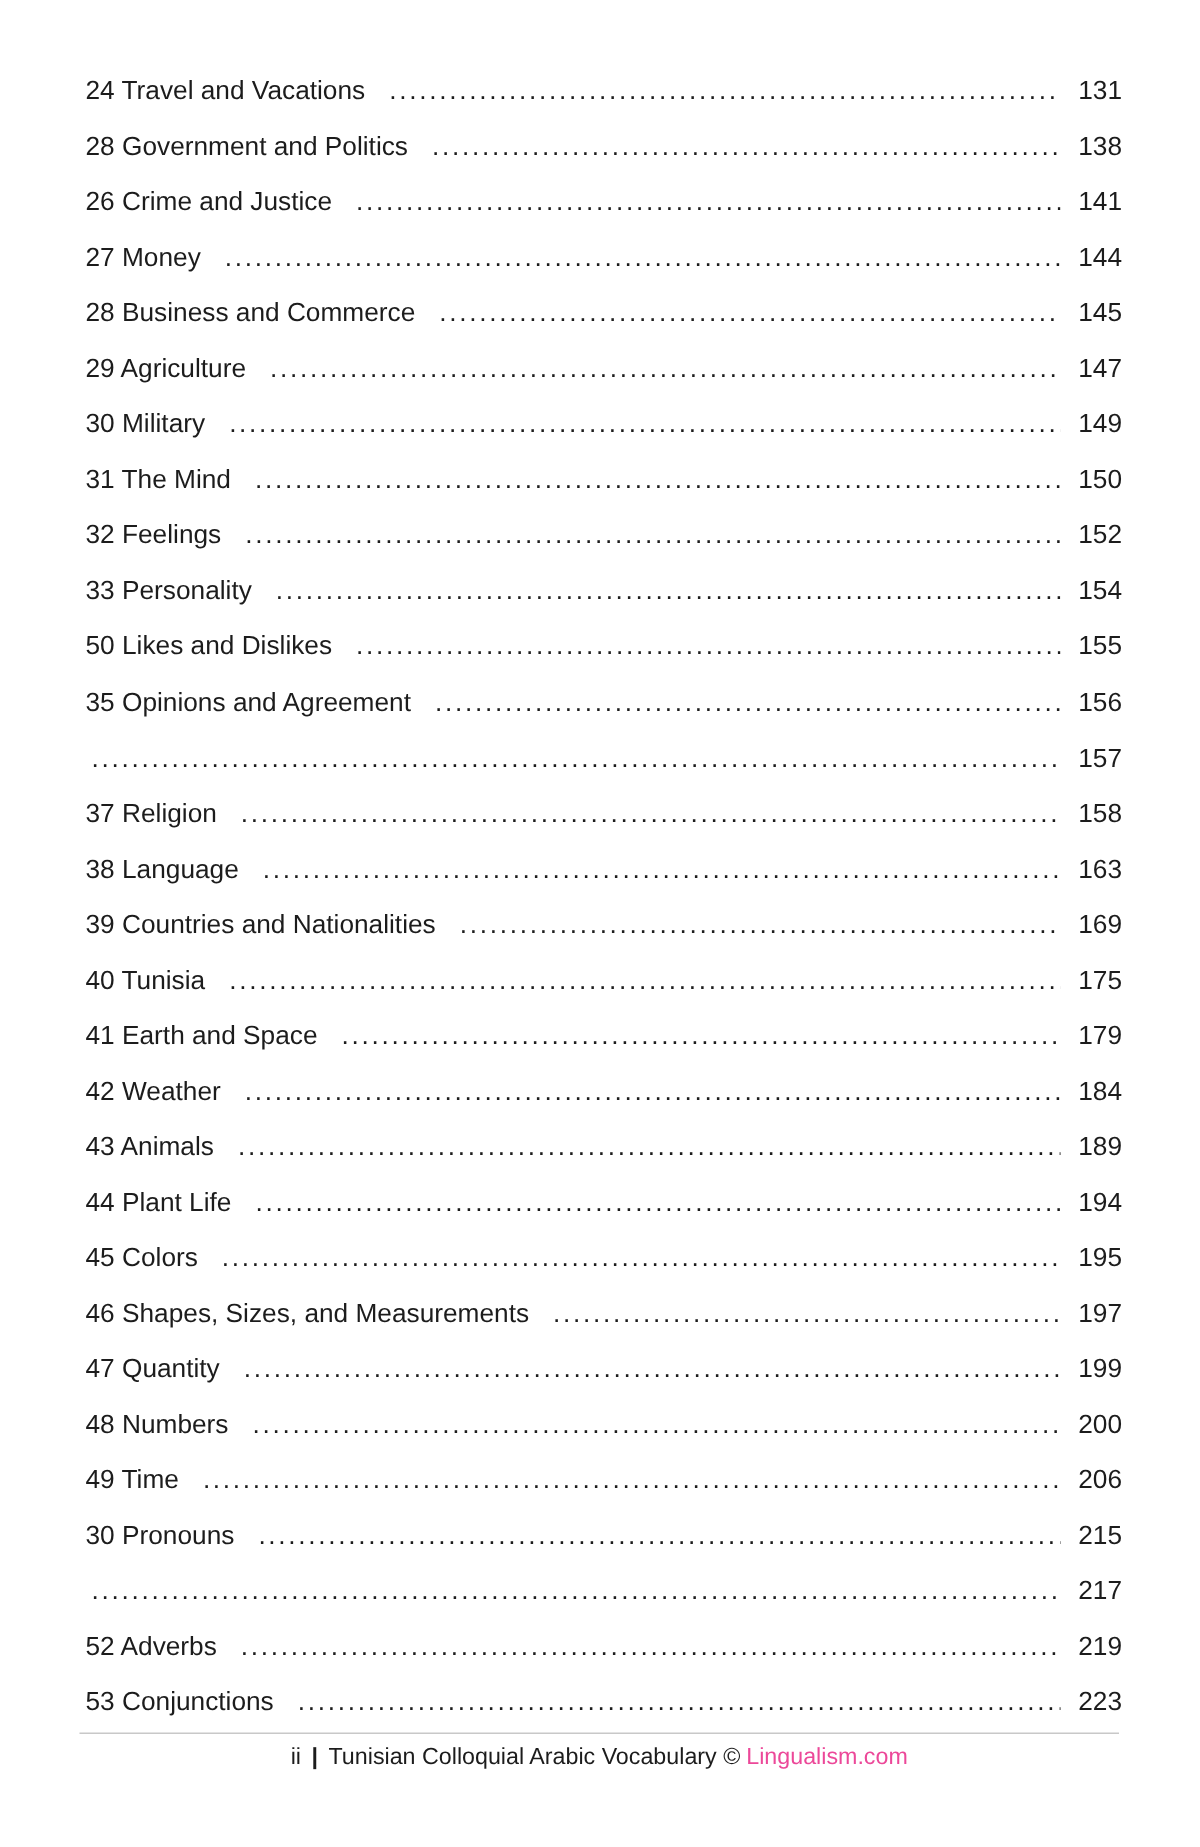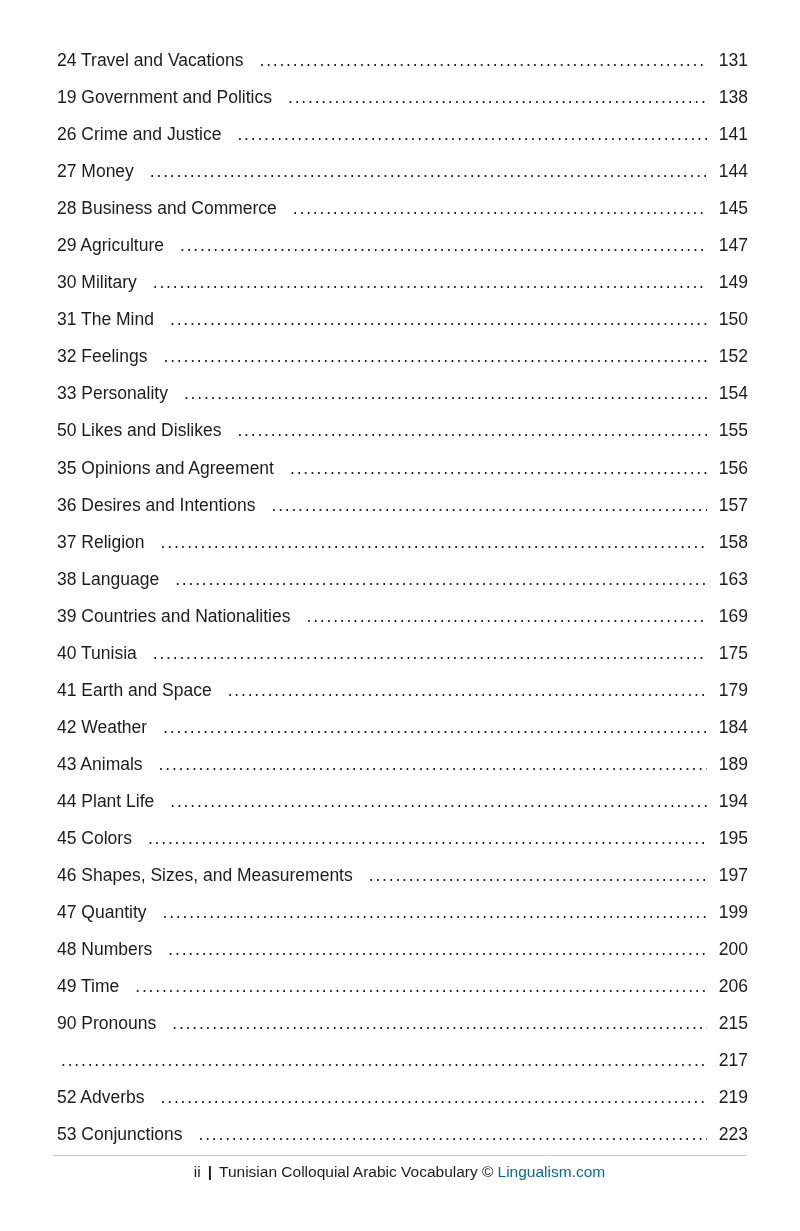--- a/index.html
+++ b/index.html
@@ -75,21 +75,21 @@
 <div class="page">
 
   <div class="toc">
   <div class="toc-row">
     <span class="toc-label">24 Travel and Vacations</span>
     <span class="toc-dots">............................................................................................................................................................................................................................................................................................................</span>
     <span class="toc-page">131</span>
   </div>
 
   <div class="toc-row">
-    <span class="toc-label">19 Government and Politics</span>
+    <span class="toc-label">28 Government and Politics</span>
     <span class="toc-dots">............................................................................................................................................................................................................................................................................................................</span>
     <span class="toc-page">138</span>
   </div>
 
   <div class="toc-row">
     <span class="toc-label">26 Crime and Justice</span>
     <span class="toc-dots">............................................................................................................................................................................................................................................................................................................</span>
     <span class="toc-page">141</span>
   </div>
 
@@ -141,21 +141,20 @@
     <span class="toc-page">155</span>
   </div>
 
   <div class="toc-row">
     <span class="toc-label">35 Opinions and Agreement</span>
     <span class="toc-dots">............................................................................................................................................................................................................................................................................................................</span>
     <span class="toc-page">156</span>
   </div>
 
   <div class="toc-row">
-    <span class="toc-label">36 Desires and Intentions</span>
     <span class="toc-dots">............................................................................................................................................................................................................................................................................................................</span>
     <span class="toc-page">157</span>
   </div>
 
   <div class="toc-row">
     <span class="toc-label">37 Religion</span>
     <span class="toc-dots">............................................................................................................................................................................................................................................................................................................</span>
     <span class="toc-page">158</span>
   </div>
 
@@ -225,21 +224,21 @@
     <span class="toc-page">200</span>
   </div>
 
   <div class="toc-row">
     <span class="toc-label">49 Time</span>
     <span class="toc-dots">............................................................................................................................................................................................................................................................................................................</span>
     <span class="toc-page">206</span>
   </div>
 
   <div class="toc-row">
-    <span class="toc-label">90 Pronouns</span>
+    <span class="toc-label">30 Pronouns</span>
     <span class="toc-dots">............................................................................................................................................................................................................................................................................................................</span>
     <span class="toc-page">215</span>
   </div>
 
   <div class="toc-row">
     <span class="toc-dots">............................................................................................................................................................................................................................................................................................................</span>
     <span class="toc-page">217</span>
   </div>
 
   <div class="toc-row">
@@ -249,16 +248,16 @@
   </div>
 
   <div class="toc-row">
     <span class="toc-label">53 Conjunctions</span>
     <span class="toc-dots">............................................................................................................................................................................................................................................................................................................</span>
     <span class="toc-page">223</span>
   </div>
 </div>
 
   <div class="footer">
-    <span class="footer-num">ii</span><span class="footer-sep">|</span><span class="footer-title">Tunisian Colloquial Arabic Vocabulary ©</span><a class="footer-link" style="color: #0369a1;">Lingualism.com</a>
+    <span class="footer-num">ii</span><span class="footer-sep">|</span><span class="footer-title">Tunisian Colloquial Arabic Vocabulary ©</span><a class="footer-link" style="color: #ec4899;">Lingualism.com</a>
   </div>
 
 </div>
 
 </body></html>

